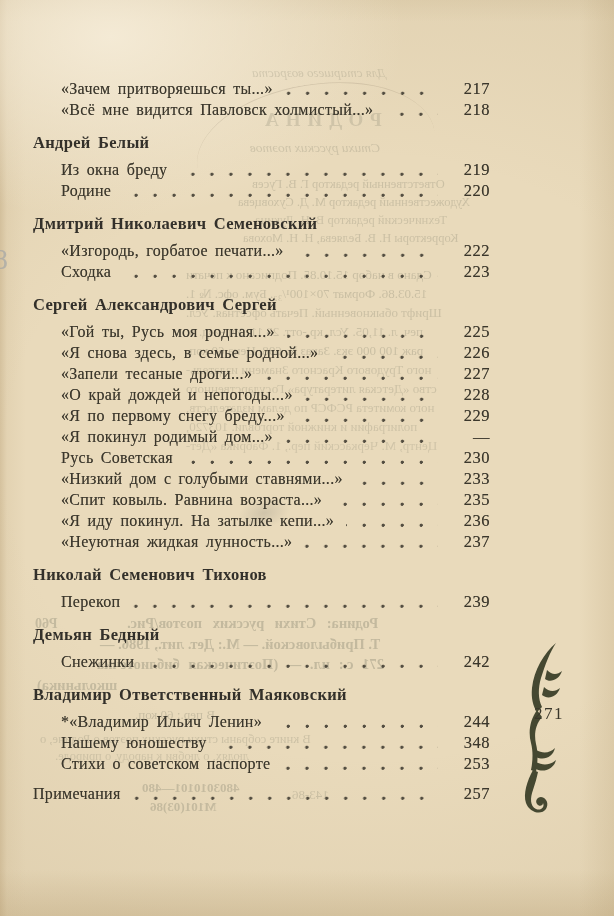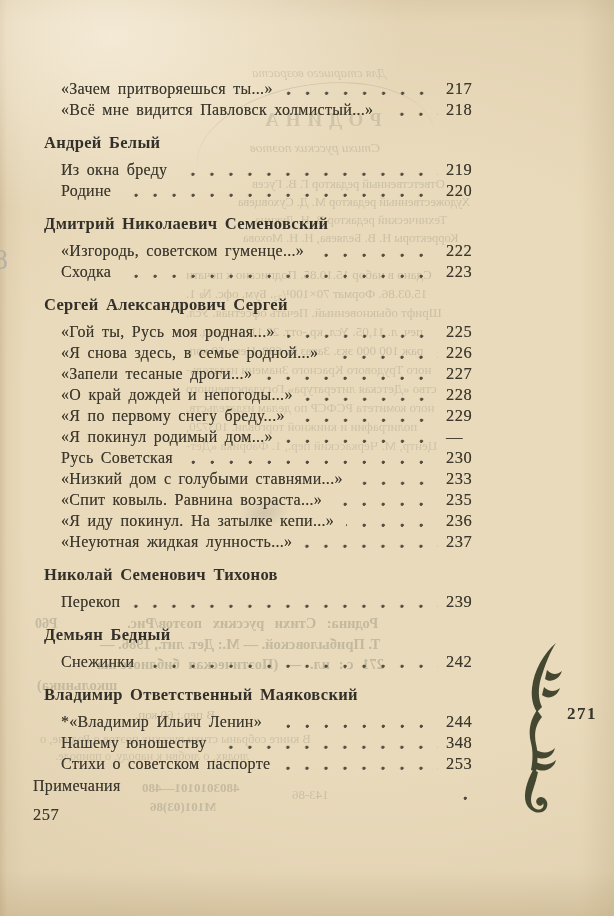--- a/index.html
+++ b/index.html
@@ -44,48 +44,48 @@
     font-size:30px;color:#8d98a6;opacity:.5;filter:blur(.5px);
   }
   
   .toc{
     position:absolute;left:33px;top:78px;width:457px;z-index:2;
     color:#393528;
   }
   .toc section{margin:0;padding:0;}
   .toc h2{
     font-size:16.5px;font-weight:bold;line-height:21px;
-    margin:12px 0 6px 11px;letter-spacing:.3px;word-spacing:3px;
+    margin:12px 0 6px 0;letter-spacing:.3px;word-spacing:3px;
     color:#33302a;
   }
   .row{
     display:flex;align-items:baseline;
     font-size:16px;line-height:21px;
     letter-spacing:.3px;word-spacing:3px;
     padding-left:28px;
     color:#3b372c;
     text-shadow:0 0 .4px rgba(59,55,44,.55);
   }
-  .row.flush{padding-left:0;margin-top:1px;flex-direction:column;}
+  .row.flush{padding-left:0;margin-top:9px;}
   .row .title{white-space:nowrap;}
   .row .leader{
     flex:1 1 auto;min-width:26px;
     align-self:flex-end;height:5px;margin:0 8px 3px 12px;
     background-image:radial-gradient(circle at 2.2px 2.2px, rgba(56,52,43,.85) 1.35px, rgba(56,52,43,0) 1.9px);
     background-size:19px 5px;background-repeat:repeat-x;background-position:right bottom;
   }
   .row .pnum{
-    flex:0 0 44px;text-align:left;font-size:16.5px;
+    flex:0 0 44px;text-align:right;font-size:16.5px;
     letter-spacing:.5px;
   }
   
   .folio{
-    position:absolute;left:562px;top:704px;width:40px;z-index:3;
-    font-size:17px;font-weight:bold;color:#38352a;letter-spacing:1.5px;
-    text-align:center;
+    position:absolute;left:534px;top:704px;width:40px;z-index:3;
+    font-size:17px;font-weight:normal;color:#38352a;letter-spacing:1.5px;
+    text-align:left;
   }
   .flourish{position:absolute;left:517px;top:642px;z-index:2;}
 </style>
 </head>
 <body>
 
 <div class="page">
 
   <div class="bleed-layer">
     <div class="arc"></div>
@@ -143,21 +143,21 @@
         </div>
         <div class="row">
           <span class="title">Родине</span>
           <span class="leader"></span>
           <span class="pnum">220</span>
         </div>
       </section>
       <section>
         <h2>Дмитрий Николаевич Семеновский</h2>
         <div class="row">
-          <span class="title">«Изгородь, советском гуменце...»</span>
+          <span class="title">«Изгородь, горбатое печати...»</span>
           <span class="leader"></span>
           <span class="pnum">222</span>
         </div>
         <div class="row">
           <span class="title">Сходка</span>
           <span class="leader"></span>
           <span class="pnum">223</span>
         </div>
       </section>
       <section>

